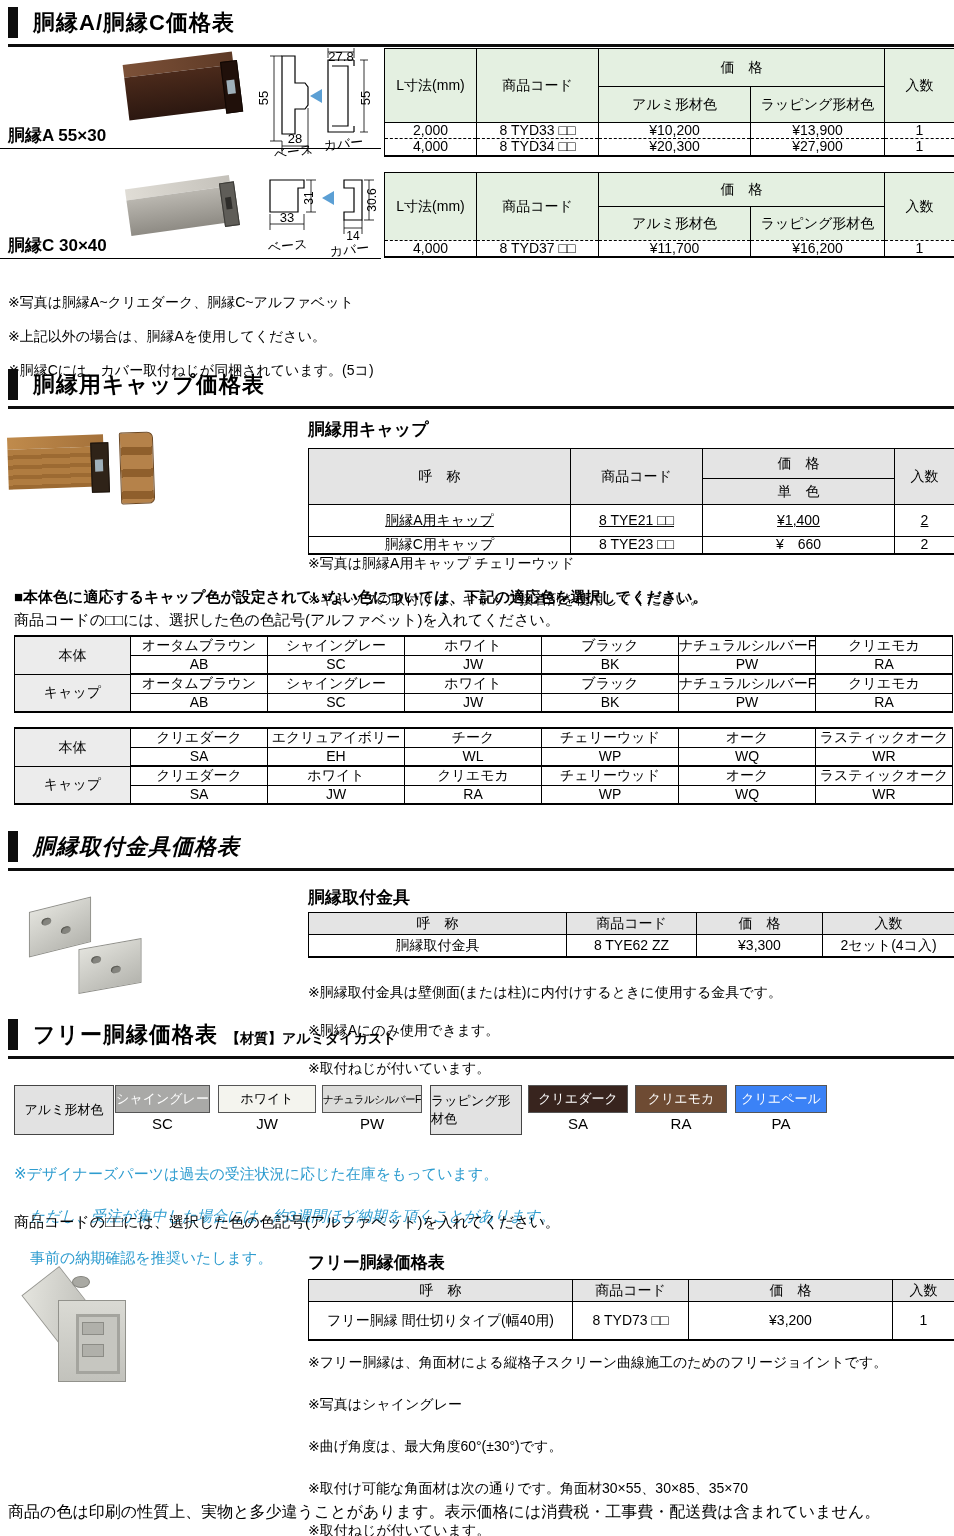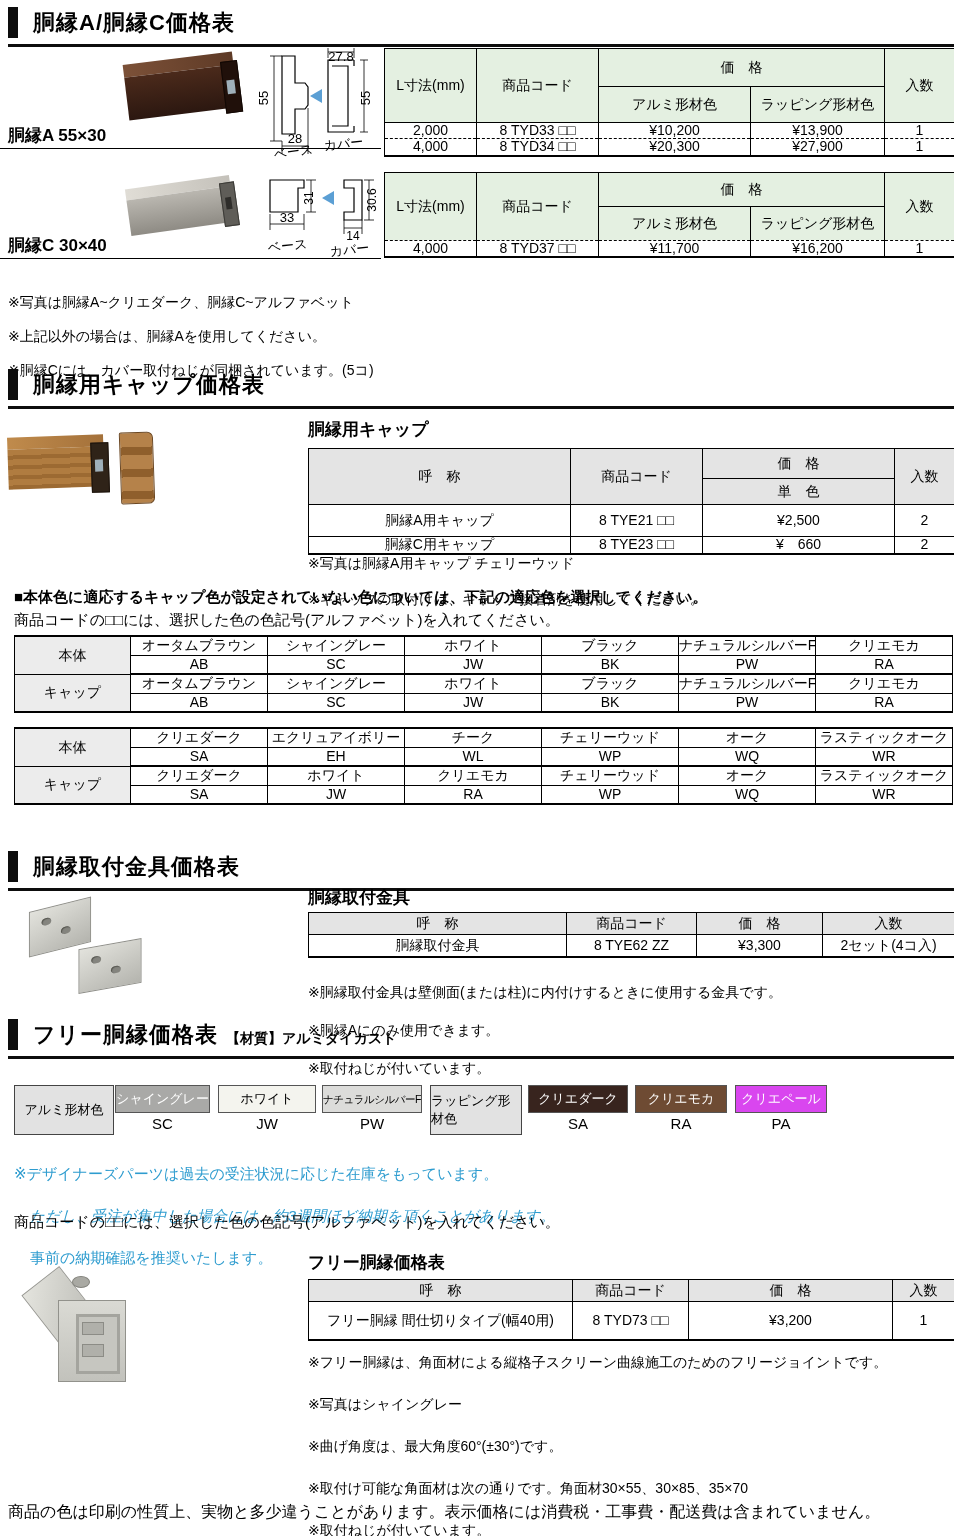--- a/index.html
+++ b/index.html
@@ -275,24 +275,24 @@
   <tbody>
       <tr style="height:30px;">
     <th rowspan="2">呼　称</th>
     <th rowspan="2">商品コード</th>
     <th>価　格</th>
     <th rowspan="2">入数</th>
   </tr>
   <tr style="height:26px;">
     <th>単　色</th>
   </tr>
-  <tr style="height:32px;">
+  <tr style="height:32px;text-decoration:underline;">
     <td>胴縁A用キャップ</td>
     <td>8 TYE21 □□</td>
-    <td>¥2,500</td>
+    <td>¥1,400</td>
     <td>2</td>
   </tr>
   <tr style="height:17px;">
     <td>胴縁C用キャップ</td>
     <td>8 TYE23 □□</td>
     <td>¥　660</td>
     <td>2</td>
   </tr>
 </tbody>
   </table>
@@ -394,21 +394,21 @@
     <td>SA</td>
     <td>JW</td>
     <td>RA</td>
     <td>WP</td>
     <td>WQ</td>
     <td>WR</td>
   </tr>
 </tbody>
   </table>
 
-<div class="sec-head" style="top:850px;">
+<div class="sec-head" style="top:830px;font-style:italic;">
   <div class="bar"></div>
   <div class="ttl">胴縁取付金具価格表</div>
 </div>
 
 <div class="bracket" style="left:28px; top:905px; transform:rotate(-14deg) skewX(-14deg);"></div>
 <div class="bracket" style="left:78px; top:944px; transform:rotate(-10deg) skewX(-10deg);"></div>
 
 <div class="subttl" style="left:308px; top:886px;">胴縁取付金具</div>
 
 <table class="tg grayh" style="left:308px; top:912px; width:646px;">
@@ -465,21 +465,21 @@
 
 <div class="swatch" style="left:528px; top:1085px; width:100px;">
   <div class="sw-chip" style="background-color: rgb(56, 36, 30); color: rgb(255, 255, 255);">クリエダーク</div>
   <div class="sw-code">SA</div>
 </div>
 <div class="swatch" style="left:635px; top:1085px; width:92px;">
   <div class="sw-chip" style="background-color: rgb(110, 75, 51); color: rgb(255, 255, 255);">クリエモカ</div>
   <div class="sw-code">RA</div>
 </div>
 <div class="swatch" style="left:735px; top:1085px; width:92px;">
-  <div class="sw-chip" style="background-color: #d946ef; color: rgb(255, 255, 255);">クリエペール</div>
+  <div class="sw-chip" style="background-color: #3b82f6; color: rgb(255, 255, 255);">クリエペール</div>
   <div class="sw-code">PA</div>
 </div>
 
 <div class="notes blue" style="left:14px; top:1142px; font-size:15px; line-height:21px;">
   <div>※デザイナーズパーツは過去の受注状況に応じた在庫をもっています。</div>
   <div style="padding-left:16px;font-style:italic;">ただし、受注が集中した場合には、約3週間ほど納期を頂くことがあります。</div>
   <div style="padding-left:16px;">事前の納期確認を推奨いたします。</div>
 </div>
 
 <div class="abs" style="left:14px; top:1213px; font-size:15px; white-space:nowrap;">商品コードの□□には、選択した色の色記号(アルファベット)を入れてください。</div>

